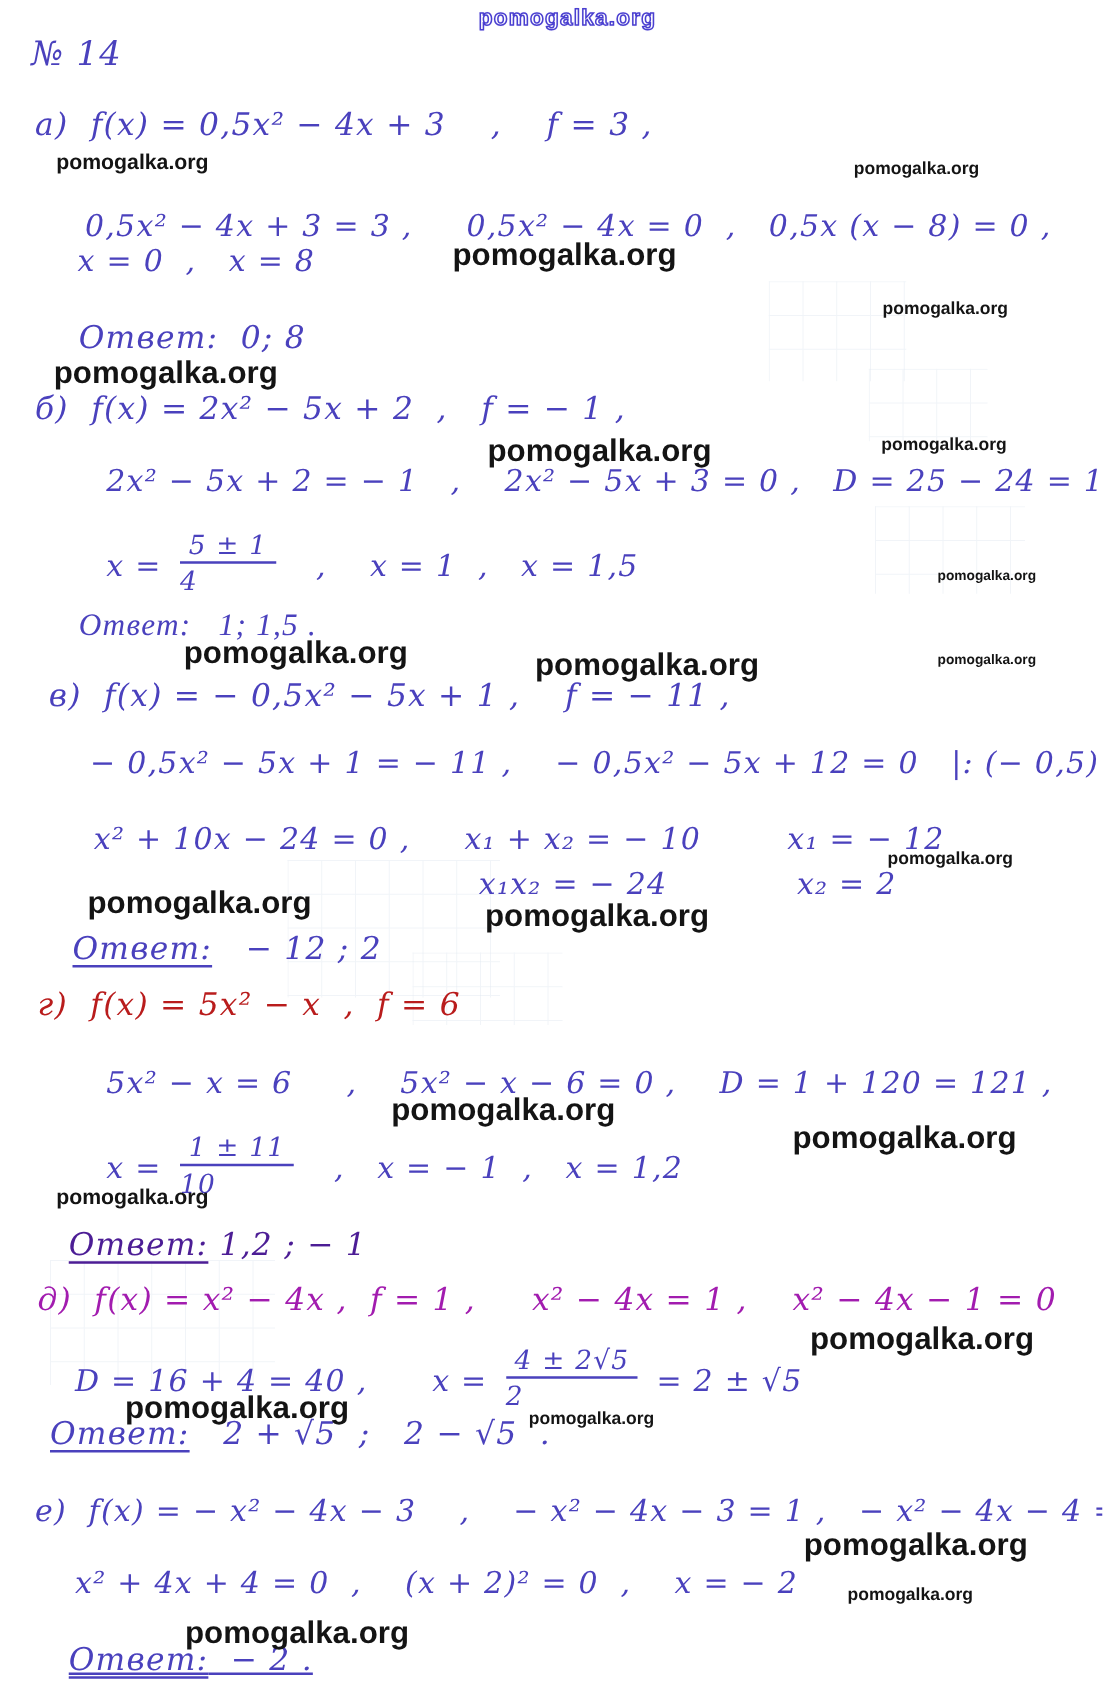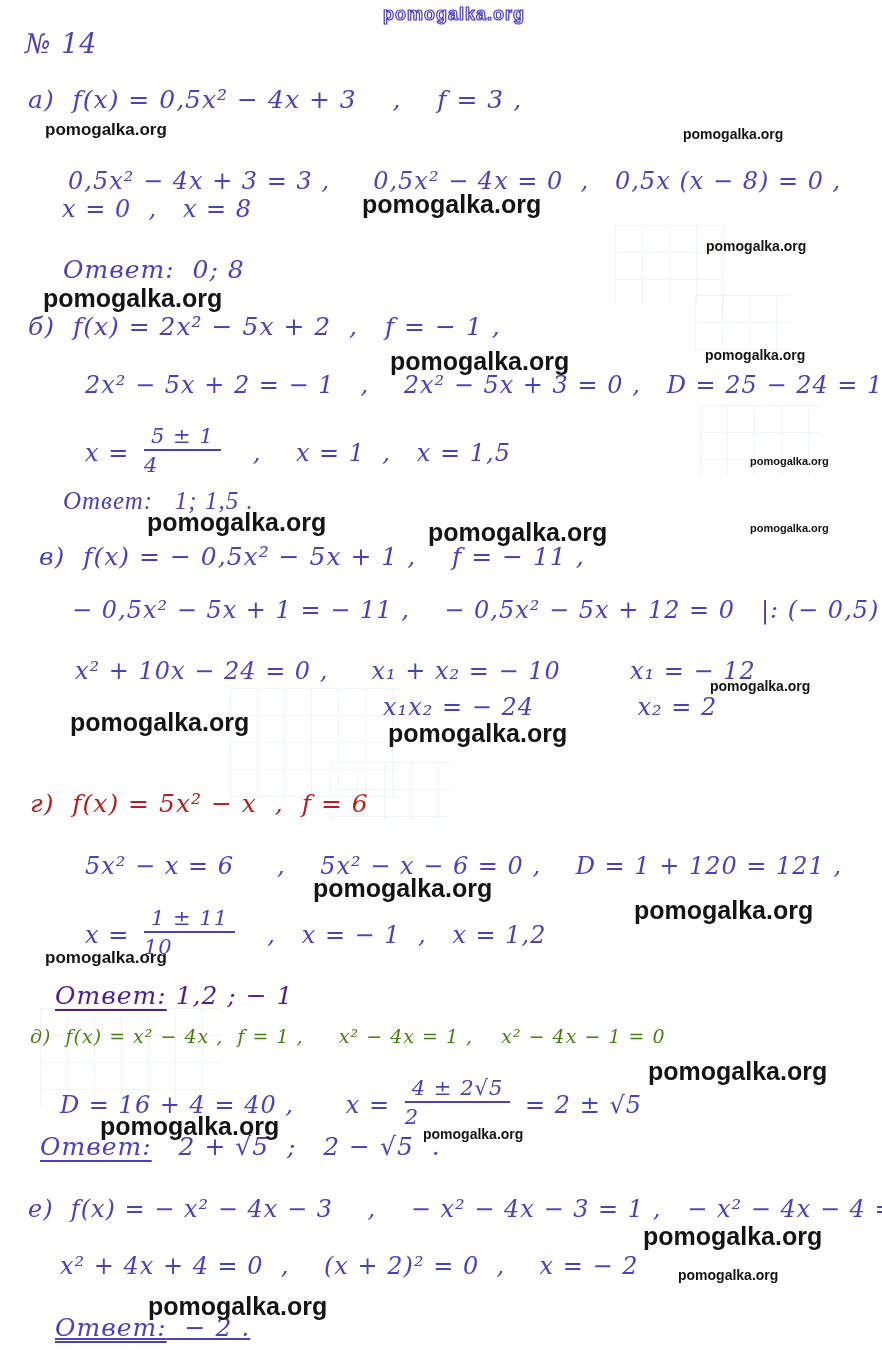--- a/index.html
+++ b/index.html
@@ -55,25 +55,26 @@
     <div class="line" style="left: 62px; top: 196px; font-size: 24px; color: rgb(74, 65, 189);"><span>x = 0  ,   x = 8</span></div>
     <div class="line" style="left: 63px; top: 256px; font-size: 25px; color: rgb(74, 65, 189);"><span>Ответ:</span><span>  0; 8</span></div>
     <div class="line" style="left: 28px; top: 313px; font-size: 25px; color: rgb(74, 65, 189);"><span>б)  f(x) = 2x² − 5x + 2  ,   f = − 1 ,</span></div>
     <div class="line" style="left: 85px; top: 372px; font-size: 24px; color: rgb(74, 65, 189);"><span>2x² − 5x + 2 = − 1   ,    2x² − 5x + 3 = 0 ,   D = 25 − 24 = 1 ,</span></div>
     <div class="line" style="left: 85px; top: 428px; font-size: 24px; color: rgb(74, 65, 189);"><span>x = </span><span class="frac"><span class="num">5 ± 1</span><span class="den">4</span></span><span>   ,    x = 1  ,   x = 1,5</span></div>
     <div class="line" style="left: 63px; top: 487px; font-size: 25px; color: rgb(74, 65, 189); font-family: Liberation Serif, serif;"><span>Ответ:</span><span>   1; 1,5 .</span></div>
     <div class="line" style="left: 15px; top: 543px; font-size: 25px; color: rgb(74, 65, 189); margin-left: 24px;"><span>в)  f(x) = − 0,5x² − 5x + 1 ,    f = − 11 ,</span></div>
     <div class="line" style="left: 72px; top: 597px; font-size: 24px; color: rgb(74, 65, 189);"><span>− 0,5x² − 5x + 1 = − 11 ,    − 0,5x² − 5x + 12 = 0   |: (− 0,5) ,</span></div>
     <div class="line" style="left: 75px; top: 658px; font-size: 24px; color: rgb(74, 65, 189);"><span>x² + 10x − 24 = 0 ,     x₁ + x₂ = − 10        x₁ = − 12</span></div>
     <div class="line" style="left: 383px; top: 694px; font-size: 24px; color: rgb(74, 65, 189);"><span>x₁x₂ = − 24            x₂ = 2</span></div>
+    <div class="line" style="left: 58px; top: 745px; font-size: 25px; color: rgb(74, 65, 189);"><span class="u">Ответ:</span><span>   − 12 ; 2</span></div>
     <div class="line" style="left: 30px; top: 790px; font-size: 25px; color: #b91c1c;"><span>г)  f(x) = 5x² − x  ,  f = 6</span></div>
     <div class="line" style="left: 85px; top: 853px; font-size: 24px; color: rgb(74, 65, 189);"><span>5x² − x = 6     ,    5x² − x − 6 = 0 ,    D = 1 + 120 = 121 ,</span></div>
     <div class="line" style="left: 85px; top: 910px; font-size: 24px; color: rgb(74, 65, 189);"><span>x = </span><span class="frac"><span class="num">1 ± 11</span><span class="den">10</span></span><span>   ,   x = − 1  ,   x = 1,2</span></div>
     <div class="line" style="left: 55px; top: 982px; font-size: 25px; color: #4c1d95;"><span class="u">Ответ:</span><span> 1,2 ; − 1</span></div>
-    <div class="line" style="left: 30px; top: 1026px; font-size: 19px; color: #4d7c0f;"><span>д)  f(x) = x² − 4x ,  f = 1 ,     x² − 4x = 1 ,    x² − 4x − 1 = 0</span></div>
+    <div class="line" style="left: 30px; top: 1026px; font-size: 25px; color: #a21caf;"><span>д)  f(x) = x² − 4x ,  f = 1 ,     x² − 4x = 1 ,    x² − 4x − 1 = 0</span></div>
     <div class="line" style="left: 60px; top: 1080px; font-size: 24px; color: rgb(74, 65, 189);"><span>D = 16 + 4 = 40 ,      x = </span><span class="frac"><span class="num">4 ± 2√5</span><span class="den">2</span></span><span> = 2 ± √5</span></div>
     <div class="line" style="left: 40px; top: 1133px; font-size: 25px; color: rgb(74, 65, 189);"><span class="u">Ответ:</span><span>   2 + √5  ;   2 − √5  .</span></div>
     <div class="line" style="left: 28px; top: 1196px; font-size: 24px; color: rgb(74, 65, 189);"><span>е)  f(x) = − x² − 4x − 3    ,    − x² − 4x − 3 = 1 ,   − x² − 4x − 4 = 0 ,</span></div>
     <div class="line" style="left: 60px; top: 1253px; font-size: 24px; color: rgb(74, 65, 189);"><span>x² + 4x + 4 = 0  ,    (x + 2)² = 0  ,    x = − 2</span></div>
     <div class="line" style="left: 55px; top: 1314px; font-size: 25px; color: rgb(74, 65, 189); text-decoration: underline;"><span class="u">Ответ:</span><span>  − 2 .</span></div>
     <span class="wm outline" style="left: 383px; top: 4px;">pomogalka.org</span>
     <span class="wm md" style="left: 45px; top: 120px;">pomogalka.org</span>
     <span class="wm sm" style="left: 683px; top: 126px;">pomogalka.org</span>
     <span class="wm xl" style="left: 362px; top: 190px;">pomogalka.org</span>
     <span class="wm sm" style="left: 706px; top: 238px;">pomogalka.org</span>

